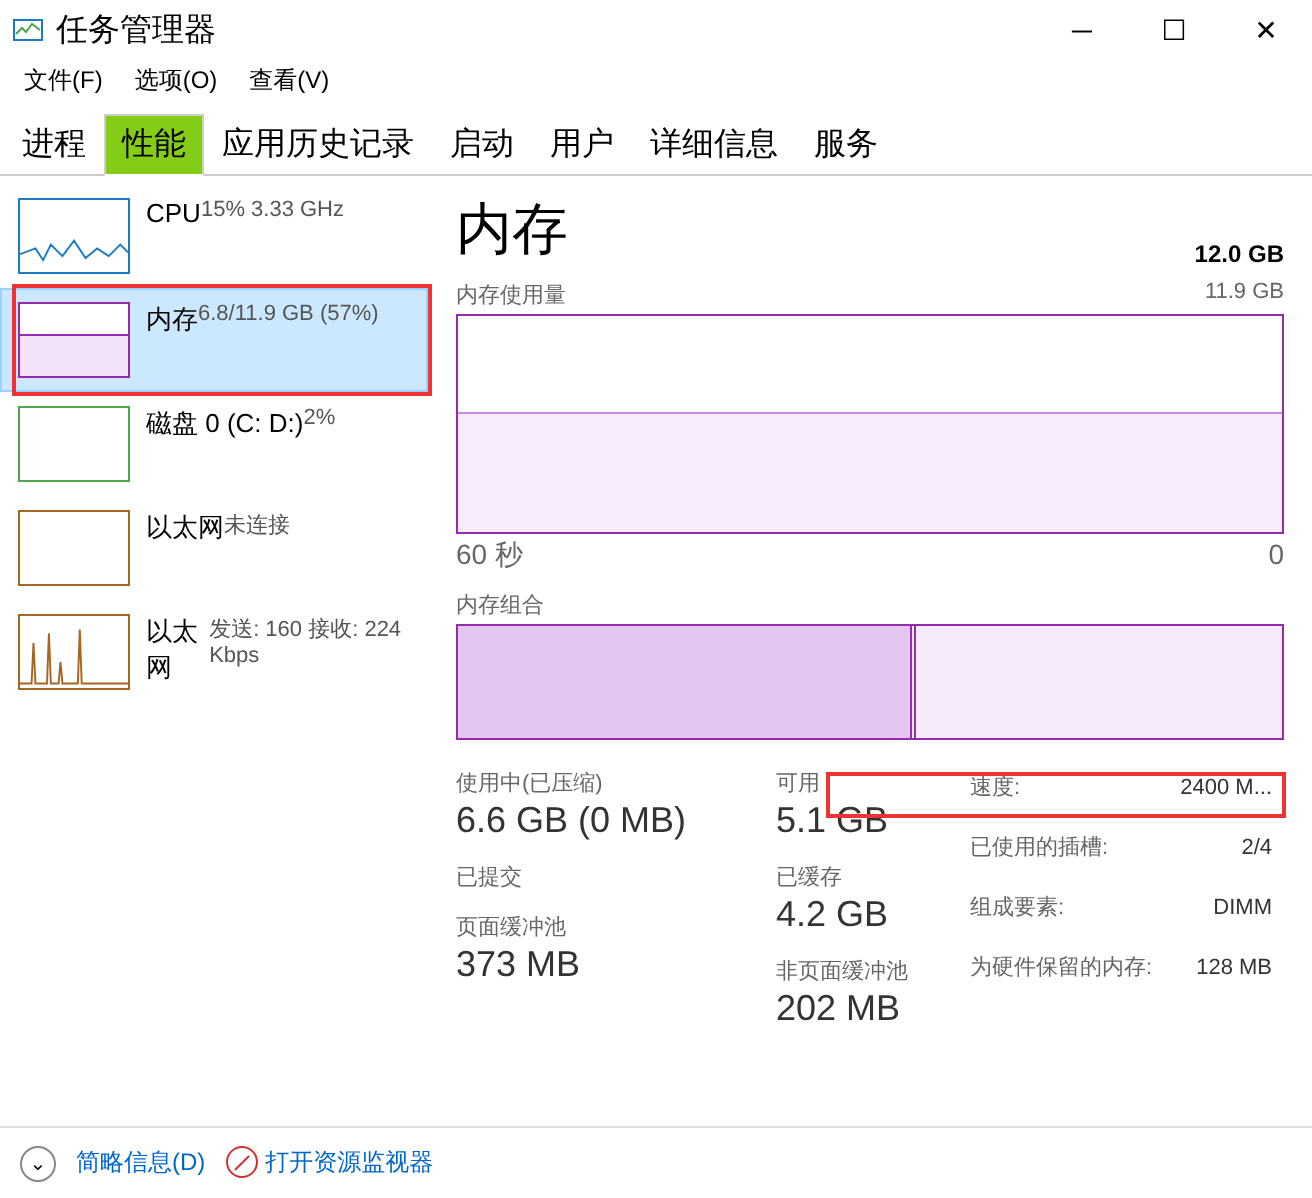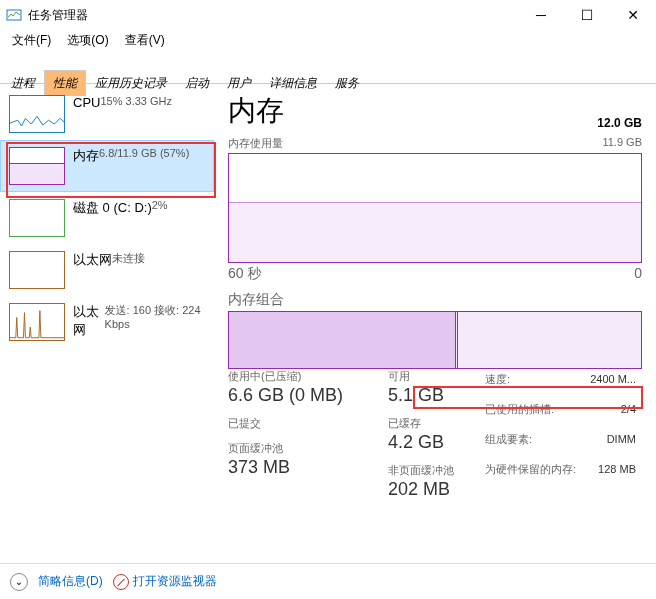--- a/index.html
+++ b/index.html
@@ -1,26 +1,26 @@
 <!DOCTYPE html>
 <html><head>
 <meta charset="utf-8">
 <style>
 * { margin: 0; padding: 0; box-sizing: border-box; font-family: "Microsoft YaHei", "Segoe UI", sans-serif; }
 body { width: 656px; height: 599px; background: #fff; font-size: 12px; color: #000; overflow: hidden; position: relative; }
 .titlebar { height: 30px; display: flex; align-items: center; padding-left: 6px; }
 .titlebar-icon { width: 16px; height: 16px; margin-right: 6px; }
-.titlebar-title { flex: 1; font-size: 12px; }
+.titlebar-title { flex: 1; font-size: 16px; }
 .win-controls { display: flex; }
 .win-btn { width: 46px; height: 30px; display: flex; align-items: center; justify-content: center; font-size: 14px; }
 .menubar { height: 22px; display: flex; padding-left: 6px; gap: 4px; }
 .menu-item { padding: 2px 6px; font-size: 12px; }
 .tabs { display: flex; border-bottom: 1px solid #ccc; padding-left: 2px; margin-top: 4px; }
-.tab { padding: 4px 8px; font-size: 12px; border: 1px solid transparent; position: relative; top: 14px; font-style: italic; }
-.tab.active { border: 1px solid #ccc; border-bottom: 1px solid #fff; background: #fdba74; }
+.tab { padding: 4px 8px; font-size: 16px; border: 1px solid transparent; position: relative; top: 1px; }
+.tab.active { border: 1px solid #ccc; border-bottom: 1px solid #fff; background: #84cc16; }
 .content { display: flex; height: 480px; }
 .sidebar { width: 214px; padding-top: 4px; }
 .sidebar-item { display: flex; padding: 6px 8px; gap: 8px; border: 1px solid transparent; }
 .sidebar-item.selected { background: #cce8ff; border: 1px solid #99d1ff; }
 .sb-chart { width: 56px; height: 38px; border: 1px solid #888; background: #fff; position: relative; flex-shrink: 0; }
 .sb-chart.cpu-c { border-color: #1b7cc5; }
 .sb-chart.mem-c { border-color: #952aaf; }
 .sb-chart.mem-c::after { content: ""; position: absolute; left: 0; right: 0; top: 43%; height: 0; border-top: 1px solid #952aaf; }
 .sb-chart.mem-c::before { content: ""; position: absolute; left: 0; right: 0; top: 43%; bottom: 0; background: #f3e3fa; }
 .sb-chart.disk-c { border-color: #4ca64c; }
@@ -33,37 +33,37 @@
 .hl2 { left: 413px; top: 386px; width: 230px; height: 23px; }
 .main { flex: 1; padding: 8px 14px 0 14px; }
 .hdr { display: flex; justify-content: space-between; align-items: flex-end; margin-bottom: 6px; }
 .hdr-title { font-size: 28px; font-weight: 300; }
 .hdr-right { font-size: 12px; color: #000000; font-weight: bold; }
 .chart-lbl { display: flex; justify-content: space-between; font-size: 11px; color: #666; margin-bottom: 2px; }
 .big-chart { width: 100%; height: 110px; border: 1px solid #952aaf; position: relative; background: #fff; margin-bottom: 2px; }
 .big-chart .upper { position: absolute; left: 0; right: 0; top: 0; height: 45%; border-bottom: 1px solid #c98fdc; }
 .big-chart .fill { position: absolute; left: 0; right: 0; bottom: 0; height: 55%; background: #f6ecfb; }
 .axis-lbl { font-size: 14px; color: #666; }
-.comp-lbl { font-size: 14px; color: #666; margin-top: 8px; font-family: Liberation Serif, serif; }
+.comp-lbl { font-size: 11px; color: #666; margin-top: 8px; font-family: Liberation Serif, serif; }
 .comp-chart { width: 100%; height: 58px; border: 1px solid #952aaf; position: relative; background: #f5eaf9; margin-top: 2px; }
 .comp-chart .used { position: absolute; left: 0; top: 0; bottom: 0; width: 55%; background: #e4c7f0; border-right: 1px solid #952aaf; }
 .comp-chart .mod { position: absolute; left: 55%; top: 0; bottom: 0; width: 2px; border-right: 1px solid #952aaf; }
-.stats { display: flex; gap: 0; }
+.stats { display: flex; margin-top: 14px; gap: 0; }
 .stat-col { display: flex; flex-direction: column; gap: 10px; }
 .stat-col.c1 { width: 160px; }
 .stat-col.c2 { width: 95px; }
 .stat-col.c3 { flex: 1; padding-left: 2px; }
 .stat-block .s-label { font-size: 11px; color: #666; }
 .stat-block .s-val { font-size: 18px; color: #333; margin-top: 1px; }
 .info-row { display: flex; font-size: 11px; line-height: 20px; }
 .info-row .k { color: #666; flex: 1; }
 .info-row .v { color: #333; text-align: center; padding-right: 6px; }
 .footer { position: absolute; bottom: 0; left: 0; right: 0; height: 36px; border-top: 1px solid #ddd; display: flex; align-items: center; padding: 0 10px; gap: 10px; }
 .chev { width: 18px; height: 18px; border: 1px solid #888; border-radius: 50%; display: flex; align-items: center; justify-content: center; font-size: 10px; }
-.link { color: #0066cc; font-size: 12px; text-decoration: none; display: flex; align-items: flex-end; gap: 4px; }
+.link { color: #0066cc; font-size: 12px; text-decoration: none; display: flex; align-items: flex-start; gap: 4px; }
 .no-icon { width: 16px; height: 16px; border: 1.5px solid #c33; border-radius: 50%; position: relative; }
 .no-icon::after { content: ""; position: absolute; left: 2px; right: 2px; top: 50%; height: 0; border-top: 1.5px solid #c33; transform: rotate(-45deg); }
 .cpu-line { position: absolute; left: 0; right: 0; bottom: 4px; }
 .eth-line { position: absolute; left: 0; right: 0; bottom: 0; }
 </style>
 </head>
 <body>
 
 <div class="titlebar">
   <svg class="titlebar-icon" viewBox="0 0 16 16">

